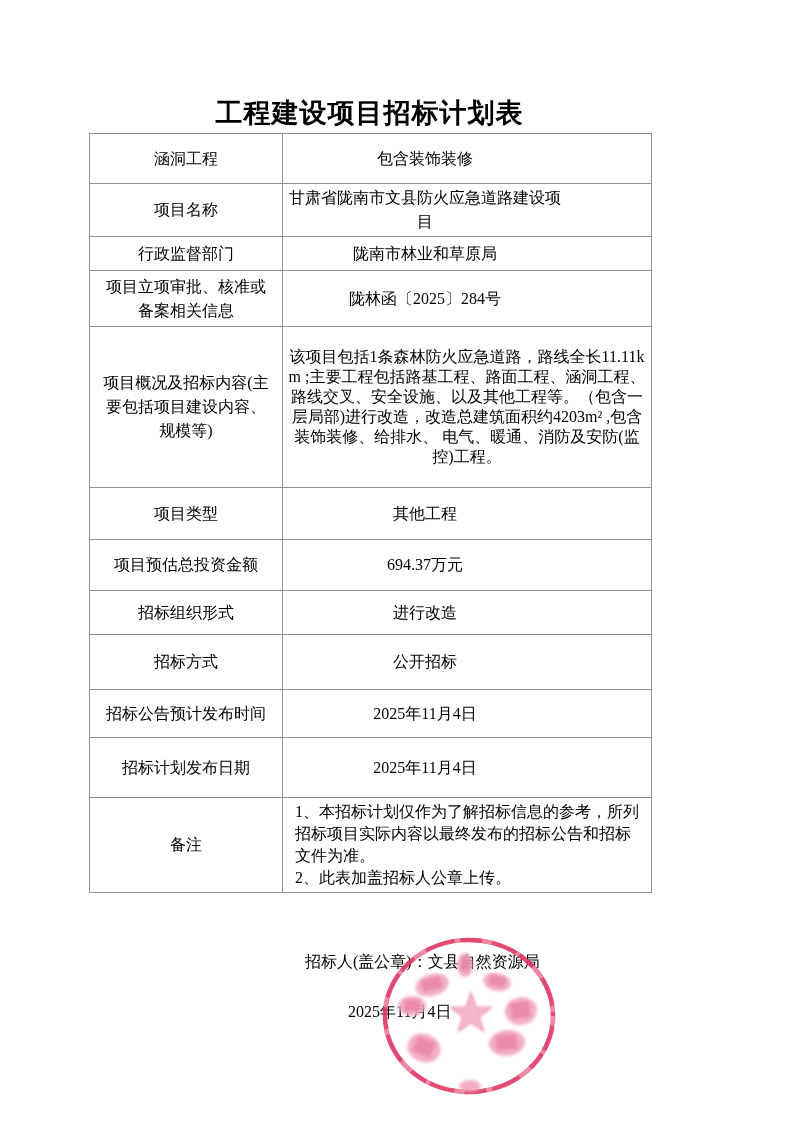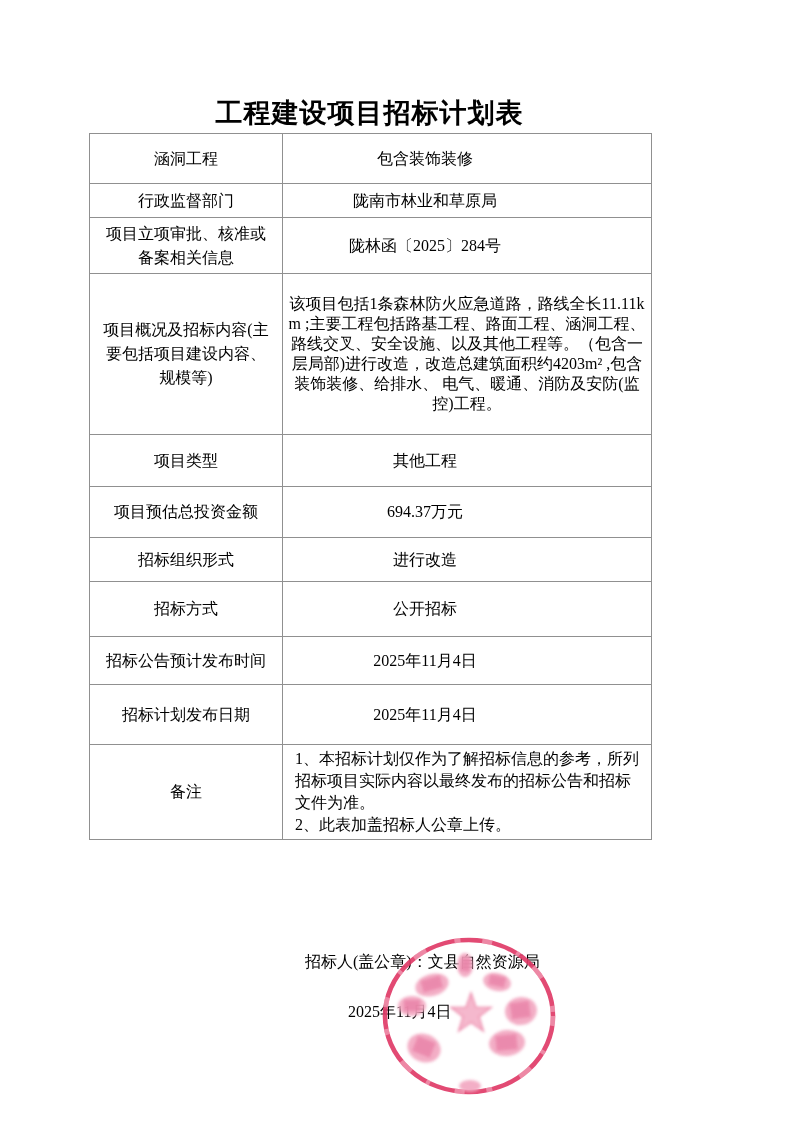--- a/index.html
+++ b/index.html
@@ -100,20 +100,24 @@
 <body>
 
 <h1 class="doc-title">工程建设项目招标计划表</h1>
 
 <table class="tender-table">
   <tbody>
     <tr class="r1">
       <td class="cell-label">涵洞工程</td>
       <td class="cell-value">包含装饰装修</td>
     </tr>
+    <tr class="r2">
+      <td class="cell-label">项目名称</td>
+      <td class="cell-value">甘肃省陇南市文县防火应急道路建设项目</td>
+    </tr>
     <tr class="r3">
       <td class="cell-label">行政监督部门</td>
       <td class="cell-value">陇南市林业和草原局</td>
     </tr>
     <tr class="r4">
       <td class="cell-label">项目立项审批、核准或备案相关信息</td>
       <td class="cell-value">陇林函〔2025〕284号</td>
     </tr>
     <tr class="r5">
       <td class="cell-label">项目概况及招标内容(主要包括项目建设内容、规模等)</td>

